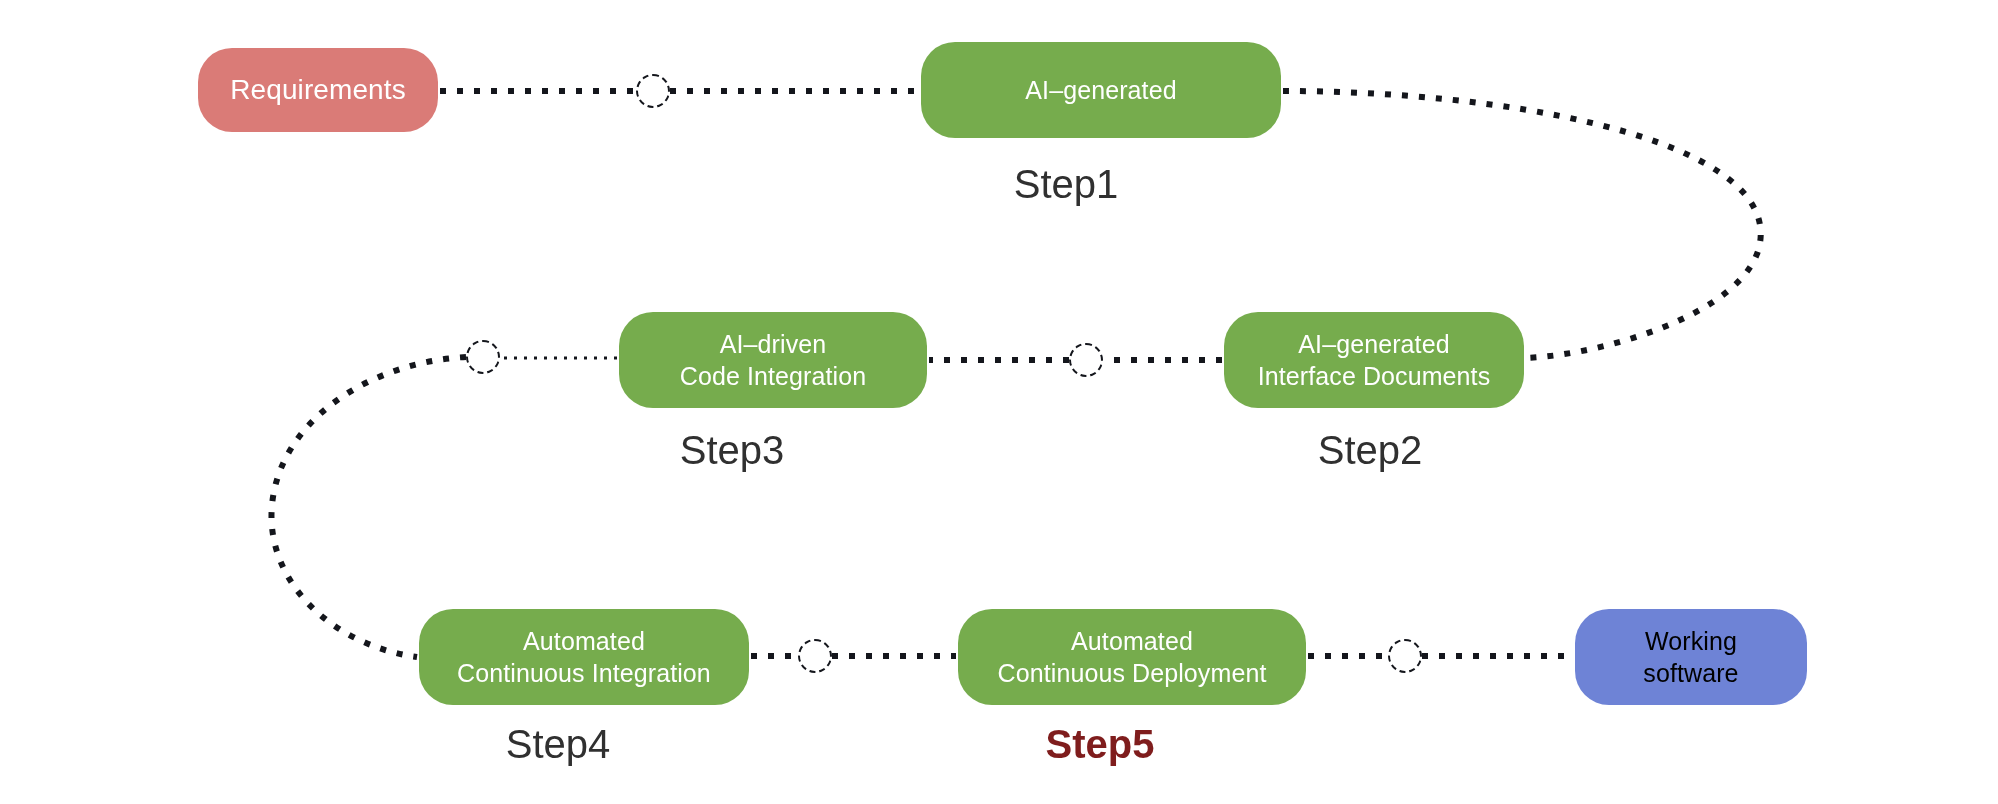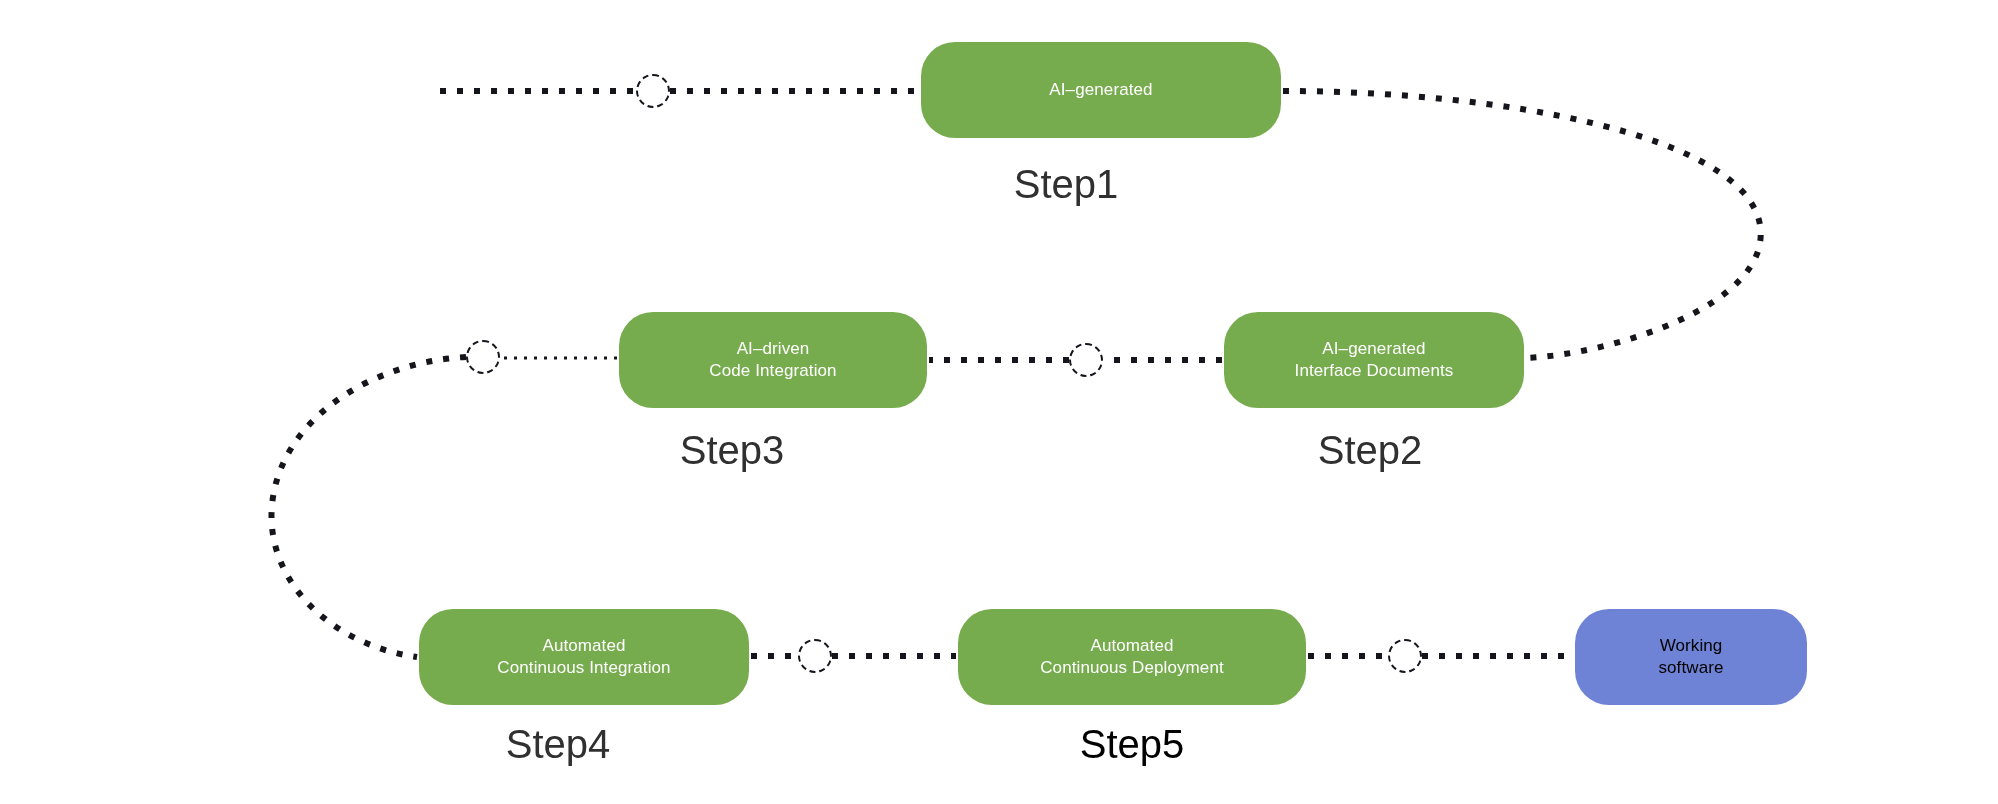--- a/index.html
+++ b/index.html
@@ -42,21 +42,21 @@
     z-index: 3;
   }
   .node .line {
     display: block;
     white-space: nowrap;
   }
   .node.one-line {
     font-size: 28px;
   }
   .node.two-line {
-    font-size: 17px;
+    font-size: 25px;
     text-align: center;
   }
   .step-label {
     position: absolute;
     color: #303030;
     font-size: 40px;
     text-align: center;
     white-space: nowrap;
     z-index: 3;
   }
@@ -94,20 +94,23 @@
       <path d="M 751 656 L 798 656" stroke-width="6" stroke-dasharray="6 11"></path>
 
       <path d="M 832 656 L 956 656" stroke-width="6" stroke-dasharray="6 11"></path>
 
       <path d="M 1308 656 L 1388 656" stroke-width="6" stroke-dasharray="6 11"></path>
 
       <path d="M 1422 656 L 1573 656" stroke-width="6" stroke-dasharray="6 11"></path>
     </g>
   </svg>
 
+  <div class="node one-line" style="left: 198px; top: 48px; width: 240px; height: 84px; background: rgb(218, 123, 119); color: rgb(255, 255, 255);">
+    <span class="line">Requirements</span>
+  </div>
 
   <div class="node two-line" style="left: 921px; top: 42px; width: 360px; height: 96px; background: rgb(118, 172, 77); color: rgb(255, 255, 255);">
     <span class="line">AI–generated</span>
   </div>
 
   <div class="node two-line" style="left: 1224px; top: 312px; width: 300px; height: 96px; background: rgb(118, 172, 77); color: rgb(255, 255, 255);">
     <span class="line">AI–generated</span>
     <span class="line">Interface Documents</span>
   </div>
 
@@ -128,21 +131,21 @@
 
   <div class="node two-line" style="left: 1575px; top: 609px; width: 232px; height: 96px; background: rgb(110, 131, 214); color: #000000;">
     <span class="line">Working</span>
     <span class="line">software</span>
   </div>
 
   <div class="step-label" style="left: 986px; top: 162px; width: 160px; color: rgb(48, 48, 48);">Step1</div>
   <div class="step-label" style="left: 1290px; top: 428px; width: 160px; color: rgb(48, 48, 48);">Step2</div>
   <div class="step-label" style="left: 652px; top: 428px; width: 160px; color: rgb(48, 48, 48);">Step3</div>
   <div class="step-label" style="left: 478px; top: 722px; width: 160px; color: rgb(48, 48, 48);">Step4</div>
-  <div class="step-label" style="left: 1052px; top: 722px; width: 160px; color: #000000;">Step5</div>
+  <div class="step-label" style="left: 1020px; top: 722px; width: 160px; color: #7f1d1d; font-weight: bold;">Step5</div>
 
   <div class="jnode" style="left: 636px; top: 74px; width: 34px; height: 34px; border-color: rgb(20, 22, 28);"></div>
   <div class="jnode" style="left: 1069px; top: 343px; width: 34px; height: 34px; border-color: rgb(20, 22, 28);"></div>
   <div class="jnode" style="left: 466px; top: 340px; width: 34px; height: 34px; border-color: rgb(20, 22, 28);"></div>
   <div class="jnode" style="left: 798px; top: 639px; width: 34px; height: 34px; border-color: rgb(20, 22, 28);"></div>
   <div class="jnode" style="left: 1388px; top: 639px; width: 34px; height: 34px; border-color: rgb(20, 22, 28);"></div>
 
 </div>
 
 </body></html>

